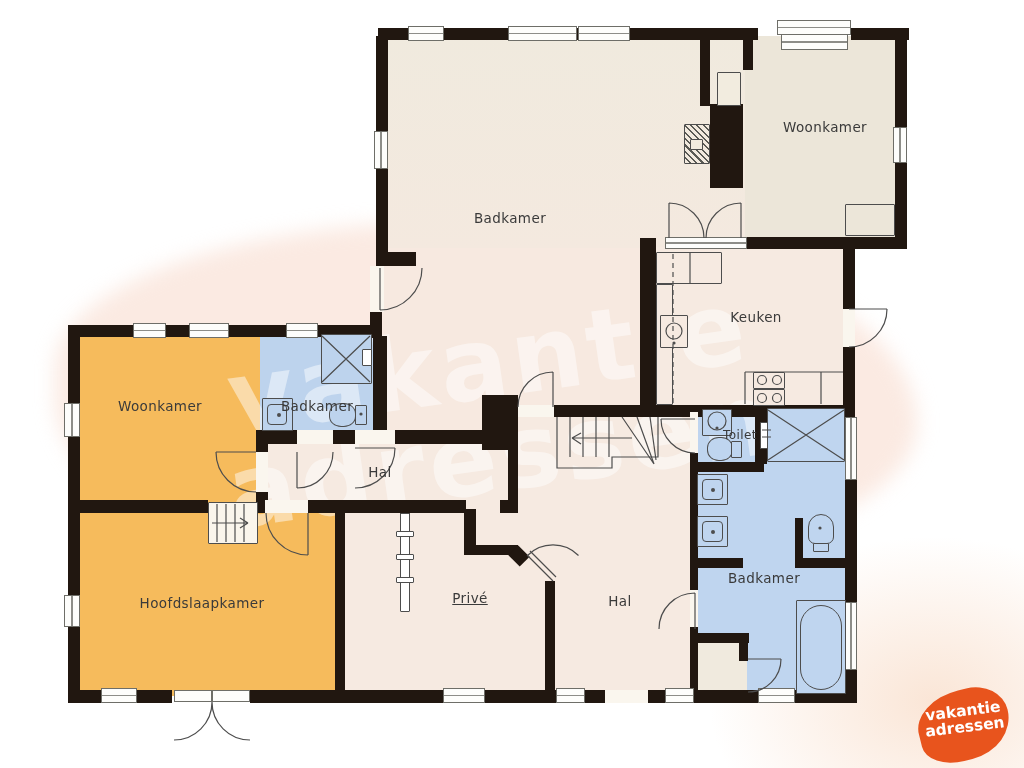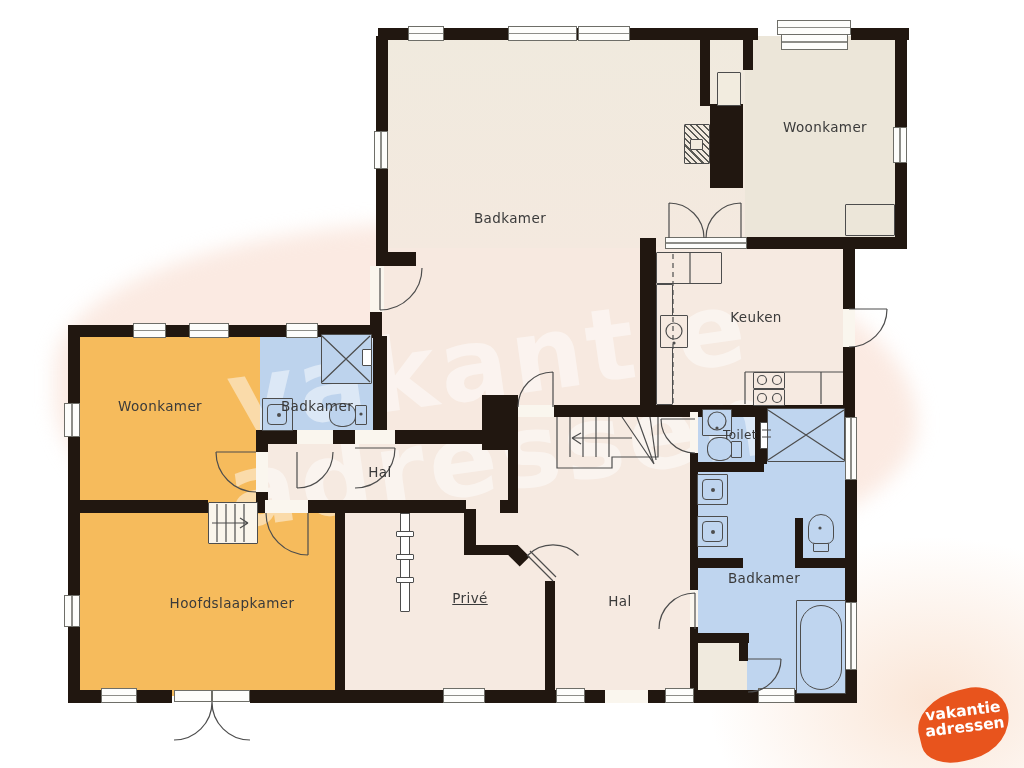--- a/index.html
+++ b/index.html
@@ -262,21 +262,21 @@
     </g>
   </svg>
 
   <div class="lbl" style="left:510px;top:218px;">Badkamer</div>
   <div class="lbl" style="left:825px;top:127px;">Woonkamer</div>
   <div class="lbl" style="left:756px;top:317px;">Keuken</div>
   <div class="lbl" style="left:160px;top:406px;">Woonkamer</div>
   <div class="lbl" style="left:317px;top:406px;">Badkamer</div>
   <div class="lbl" style="left:380px;top:472px;">Hal</div>
   <div class="lbl lbl-small" style="left:740px;top:435px;">Toilet</div>
-  <div class="lbl" style="left:202px;top:603px;margin-left:30px;">Hoofdslaapkamer</div>
+  <div class="lbl" style="left:202px;top:603px;">Hoofdslaapkamer</div>
   <div class="lbl" style="left:470px;top:598px;text-decoration:underline;">Privé</div>
   <div class="lbl" style="left:620px;top:601px;">Hal</div>
   <div class="lbl" style="left:764px;top:578px;">Badkamer</div>
 
   <div class="logo">
     <div class="logo-blob"></div>
     <div class="logo-text">
       <div>vakantie</div>
       <div>adressen</div>
     </div>

